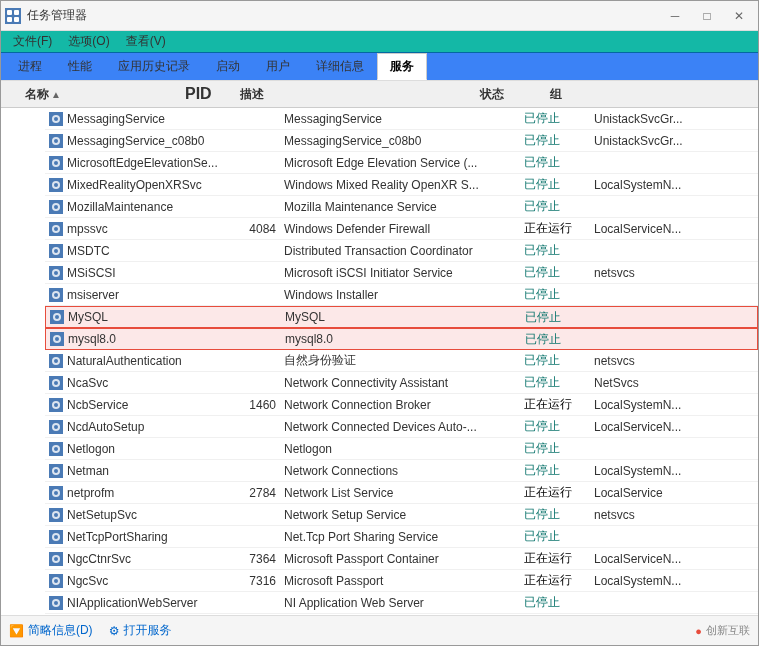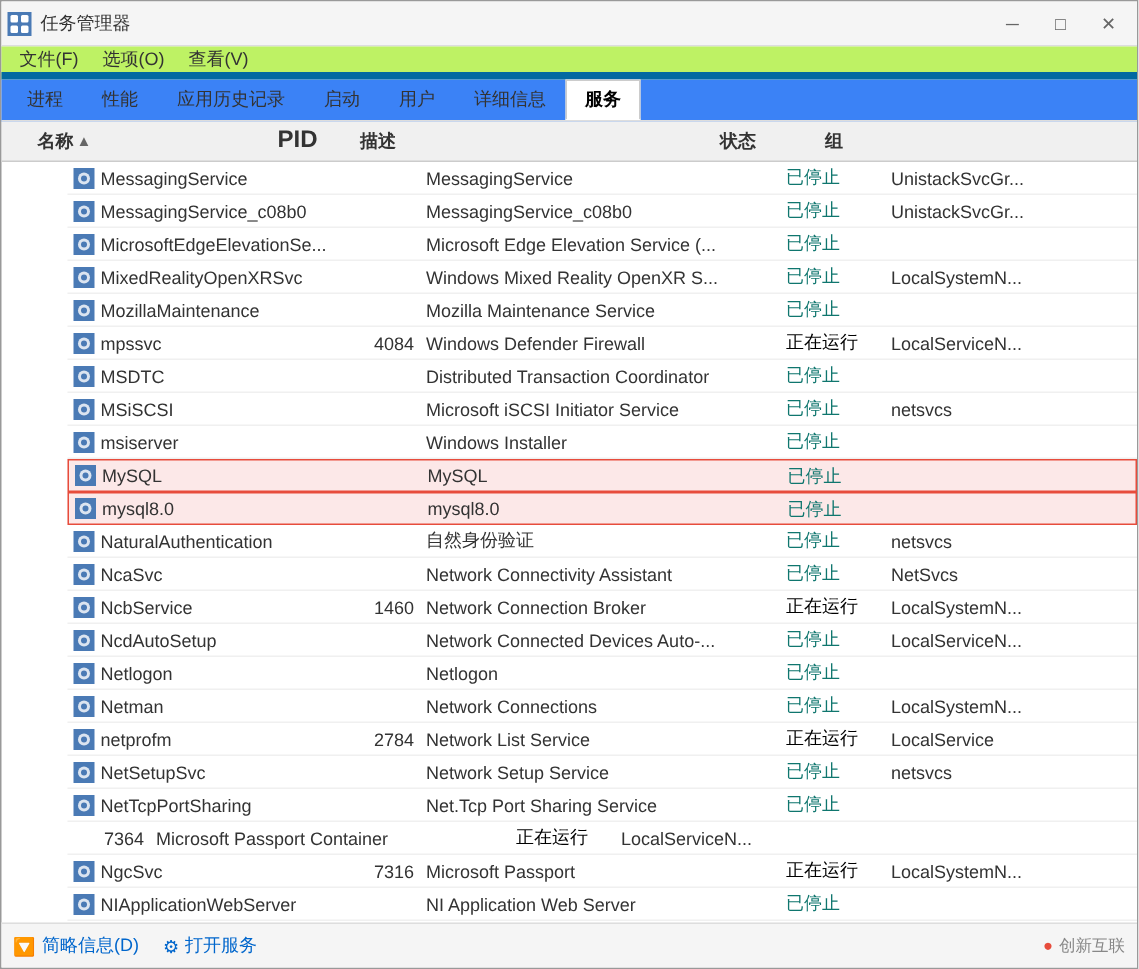--- a/index.html
+++ b/index.html
@@ -61,22 +61,22 @@
       align-items: center;
       justify-content: center;
       font-size: 12px;
       color: #666;
     }
     .menu-bar {
       height: 22px;
       display: flex;
       align-items: center;
       padding: 0 4px;
-      border-bottom: 5px solid #0369a1;
-      background: #bef264;
+      border-bottom: 1px solid #0369a1;
+      background: #14b8a6;
     }
     .menu-item {
       padding: 2px 8px;
       font-size: 12px;
       color: #333;
       cursor: pointer;
     }
     .tab-bar {
       height: 28px;
       display: flex;
@@ -551,20 +551,29 @@
         </svg>
       </span>
       <span>NetTcpPortSharing</span>
     </div>
     <div class="cell-pid"></div>
     <div class="cell-desc">Net.Tcp Port Sharing Service</div>
     <div class="cell-status status-stopped">已停止</div>
     <div class="cell-group"></div>
   </div>
         <div class="table-row">
+    <div class="cell-name">
+      <span class="svc-icon">
+        <svg viewBox="0 0 12 12" fill="white" xmlns="http://www.w3.org/2000/svg">
+          <circle cx="6" cy="6" r="4" fill="white" opacity="0.8"></circle>
+          <circle cx="6" cy="6" r="2" fill="#4a7ab5"></circle>
+        </svg>
+      </span>
+      <span>NgcCtnrSvc</span>
+    </div>
     <div class="cell-pid">7364</div>
     <div class="cell-desc">Microsoft Passport Container</div>
     <div class="cell-status status-running">正在运行</div>
     <div class="cell-group">LocalServiceN...</div>
   </div>
         <div class="table-row">
     <div class="cell-name">
       <span class="svc-icon">
         <svg viewBox="0 0 12 12" fill="white" xmlns="http://www.w3.org/2000/svg">
           <circle cx="6" cy="6" r="4" fill="white" opacity="0.8"></circle>

